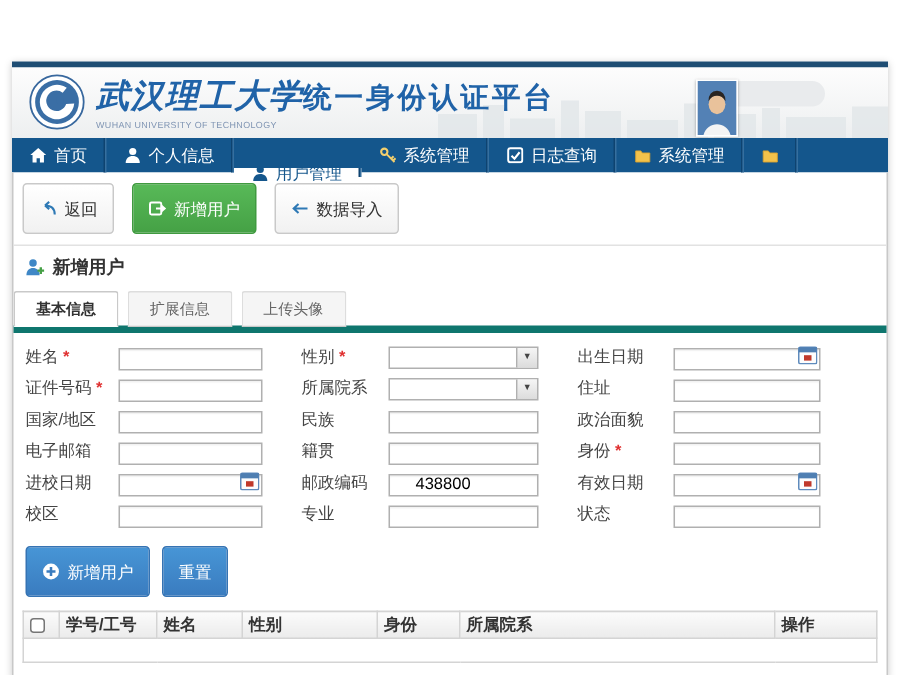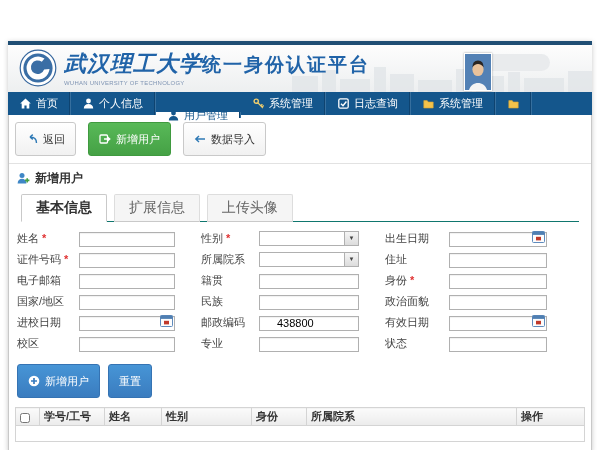--- a/index.html
+++ b/index.html
@@ -26,21 +26,21 @@
   
   .main{border:1px solid #c8c8c8;border-top:none;background:#fff;}
   .toolbar{padding:7px 6px;display:flex;gap:12px;}
   .btn{display:inline-flex;align-items:center;gap:5px;height:34px;padding:0 10px;font-size:11px;border-radius:3px;cursor:pointer;box-sizing:border-box;}
   .btn-light{background:linear-gradient(#ffffff,#f1f1f1);border:1px solid #c9c9c9;color:#333;}
   .btn-green{background:linear-gradient(#58b958,#45a145);border:1px solid #3f9a3f;color:#fff;}
   .btn-blue{background:linear-gradient(#4795d6,#3a7cbf);border:1px solid #3573b3;color:#fff;}
   .hr{border-top:1px solid #e2e2e2;}
   .section-title{display:flex;align-items:center;gap:5px;padding:6px 8px 4px;font-size:12px;font-weight:bold;color:#333;}
   
-  .tabs{margin:3px 12px 0;border-bottom:1px solid #0f766e;font-size:14px;}
+  .tabs{margin:3px 0 0;border-bottom:5px solid #0f766e;font-size:10px;}
   .tab{display:inline-block;padding:4px 14px;margin-right:3px;margin-bottom:-1px;cursor:pointer;border:1px solid #ddd;border-bottom:1px solid #c9c9c9;background:#f5f5f5;color:#666;border-radius:2px 2px 0 0;}
   .tab.active{background:#fff;border:1px solid #c9c9c9;border-bottom:1px solid #fff;color:#333;font-weight:bold;}
   
   .form{padding:7px 0 5px 8px;}
   .frow{display:grid;grid-template-columns:62px 96px 26px 58px 100px 26px 64px 98px;margin-bottom:3px;align-items:center;}
   .gc1{grid-column:1}.gc2{grid-column:2}.gc4{grid-column:4}.gc5{grid-column:5}.gc7{grid-column:7}.gc8{grid-column:8}
   .fl{font-size:11px;color:#444;line-height:15px;white-space:nowrap;}
   .req{color:#e03131;margin-left:3px;font-weight:bold;}
   .inp{width:100%;height:15px;border:1px solid #b0b0b0;box-sizing:border-box;font-size:11px;padding:0 17px;background:#fff;box-shadow:inset 0 1px 1px rgba(0,0,0,.06);}
   .selwrap{position:relative;height:15px;border:1px solid #b0b0b0;background:#fff;box-sizing:border-box;cursor:pointer;}
@@ -228,34 +228,34 @@
                 <div class="ddbtn">
                   <span>▼</span>
                 </div>
               </div>
             </div>
           <div class="fl gc7"><span>住址</span></div>
           <div class="gc8"><input class="inp" style=""></div>
         </div>
 
         <div class="frow">
+          <div class="fl gc1"><span>国家/地区</span></div>
+          <div class="gc2"><input class="inp" style=""></div>
+          <div class="fl gc4"><span>民族</span></div>
+          <div class="gc5"><input class="inp" style=""></div>
+          <div class="fl gc7"><span>政治面貌</span></div>
+          <div class="gc8"><input class="inp" style=""></div>
+        </div>
+
+        <div class="frow">
           <div class="fl gc1"><span>电子邮箱</span></div>
           <div class="gc2"><input class="inp" style=""></div>
           <div class="fl gc4"><span>籍贯</span></div>
           <div class="gc5"><input class="inp" style=""></div>
           <div class="fl gc7"><span>身份</span><span class="req">*</span></div>
-          <div class="gc8"><input class="inp" style=""></div>
-        </div>
-
-        <div class="frow">
-          <div class="fl gc1"><span>国家/地区</span></div>
-          <div class="gc2"><input class="inp" style=""></div>
-          <div class="fl gc4"><span>民族</span></div>
-          <div class="gc5"><input class="inp" style=""></div>
-          <div class="fl gc7"><span>政治面貌</span></div>
           <div class="gc8"><input class="inp" style=""></div>
         </div>
 
         <div class="frow">
           <div class="fl gc1"><span>进校日期</span></div>
           <div class="gc2">
               <div class="datewrap"><input class="inp" style=""><svg class="cal" width="13" height="13" viewBox="0 0 13 13">
                   <rect x="0.5" y="1.5" width="12" height="11" rx="1" fill="#fdfdfd" stroke="#5f8bbd"></rect>
                   <rect x="0.5" y="1.5" width="12" height="3.4" fill="#4f7fb2"></rect>
                   <rect x="4" y="6.8" width="5" height="3.6" fill="#c0392b"></rect>

